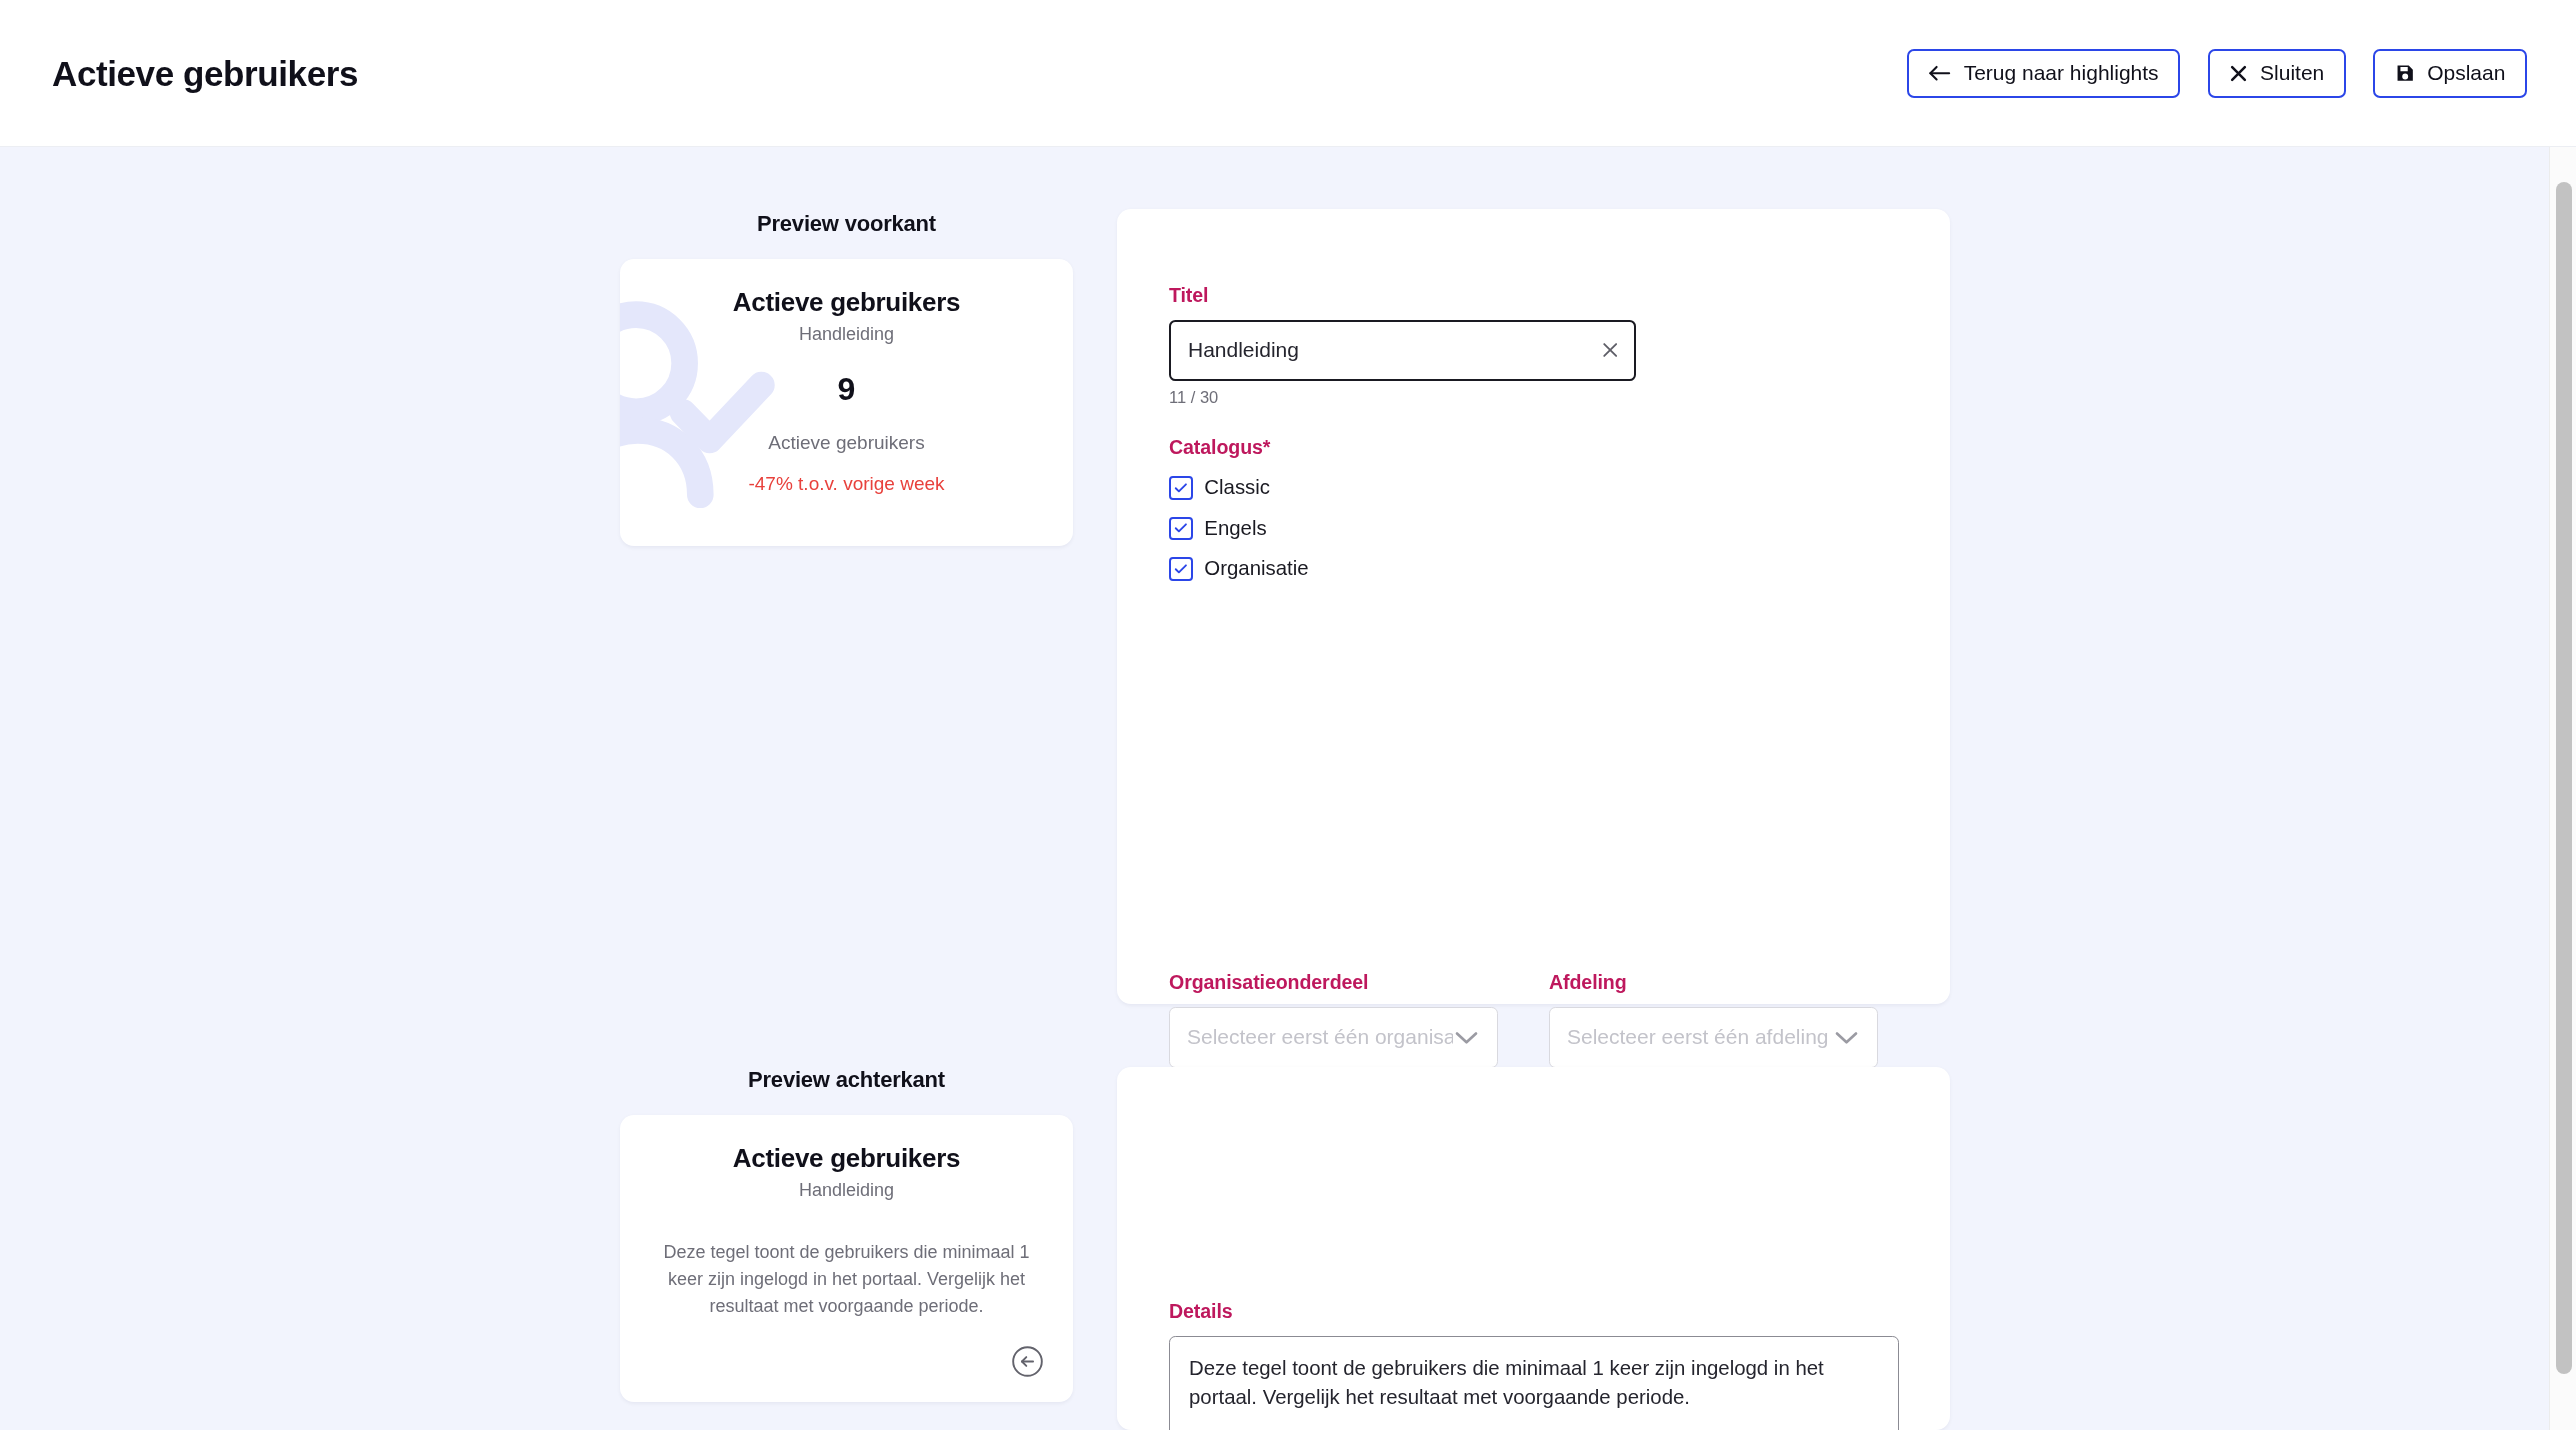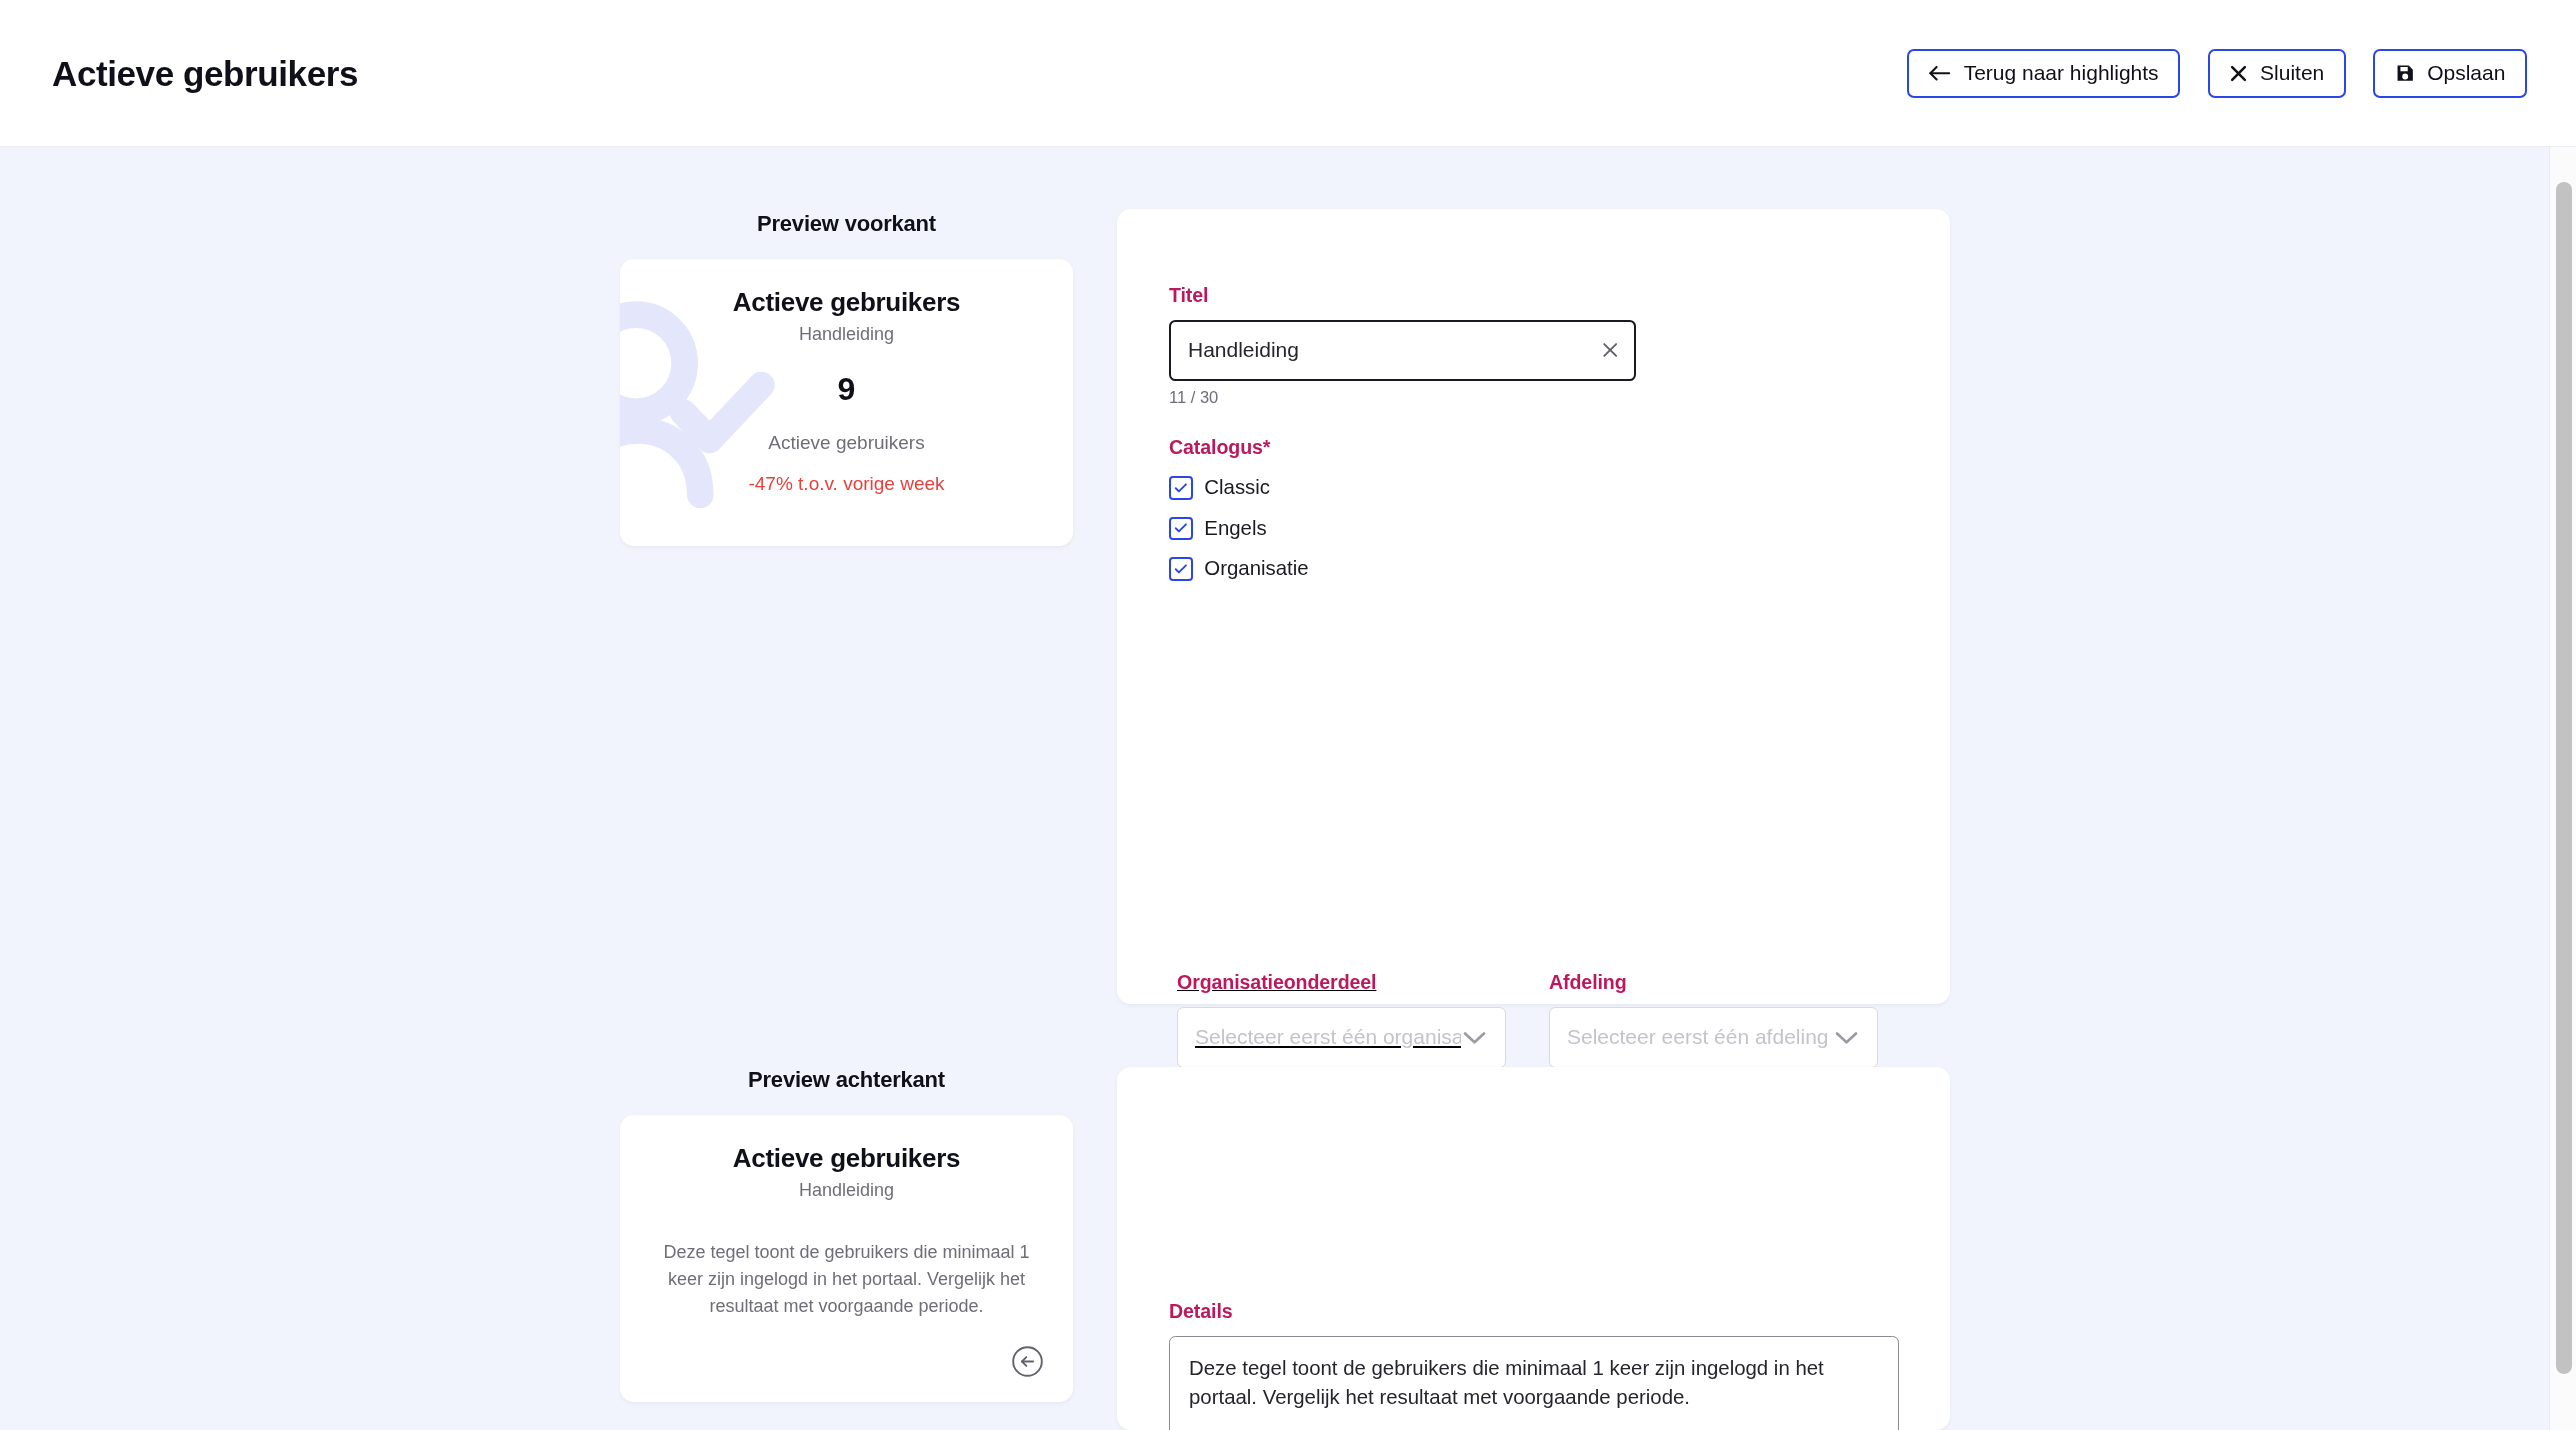--- a/index.html
+++ b/index.html
@@ -404,21 +404,21 @@
         <span class="cbx">
           <svg width="15.7" height="15.7" viewBox="0 0 20 20" fill="none" stroke="#2b46e8" stroke-width="2.4" stroke-linecap="round" stroke-linejoin="round">
             <path d="M3.5 10.5l4 4 9-9"></path>
           </svg>
         </span>
         <span class="cbx-label">Organisatie</span>
       </div>
     </div>
 
 
-    <div style="position:absolute; left:60px; top:762px; width:329px;text-decoration:underline;">
+    <div style="position:absolute; left:52px; top:762px; width:329px;">
       <div class="field-label">Organisatieonderdeel</div>
       <div class="select-box disabled" style="width:329px;">
         <span class="select-placeholder">Selecteer eerst één organisa</span>
         <span style="display:flex;">
           <svg width="27" height="19" viewBox="0 0 34 24" fill="none" stroke="#9b9ba3" stroke-width="3.4" stroke-linecap="round" stroke-linejoin="round">
             <path d="M5 7l12 11L29 7"></path>
           </svg>
         </span>
       </div>
     </div>

